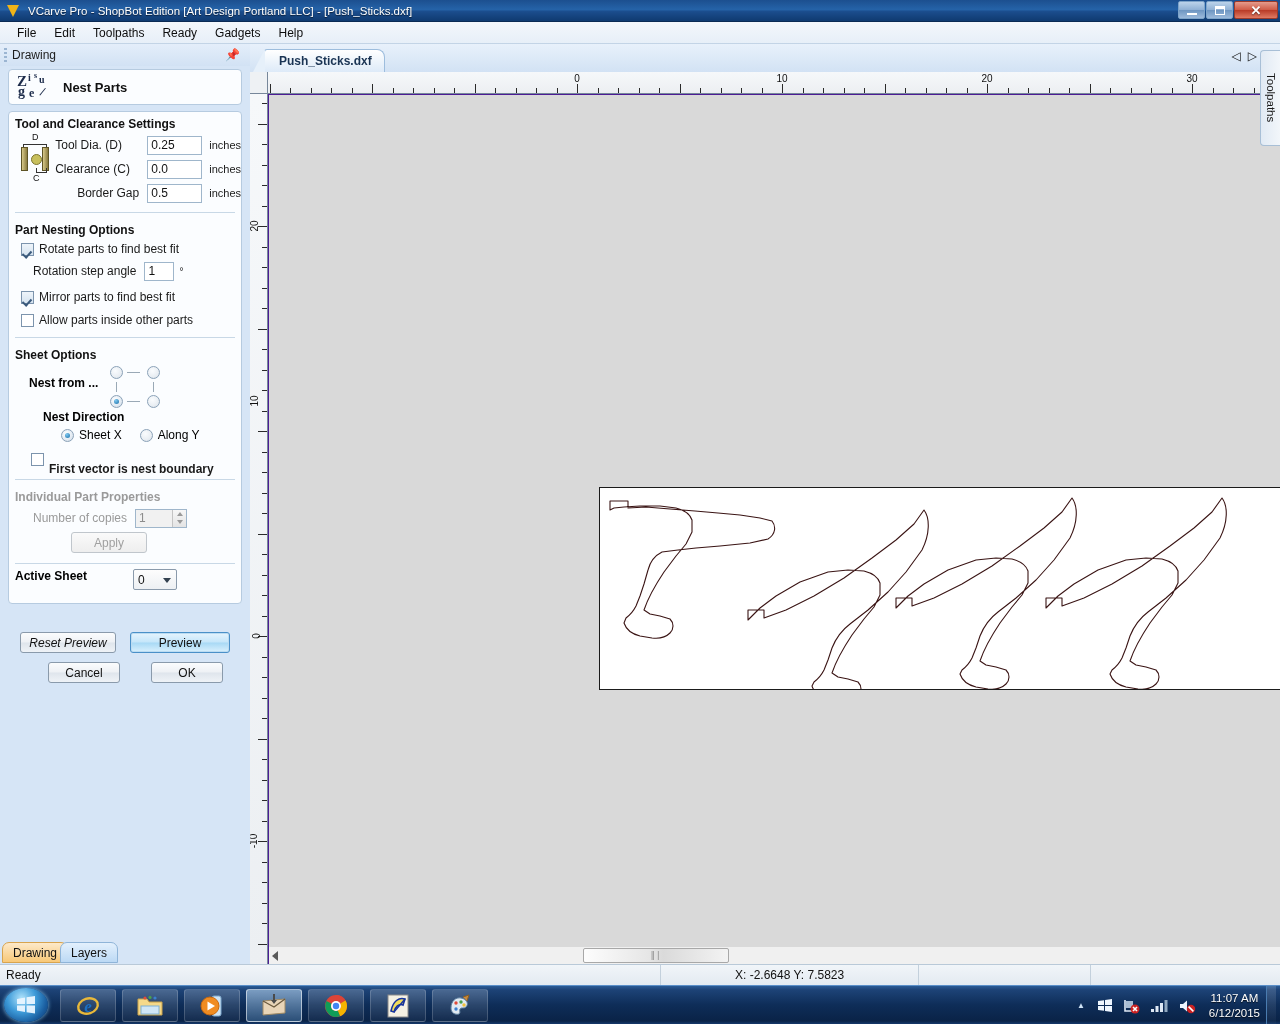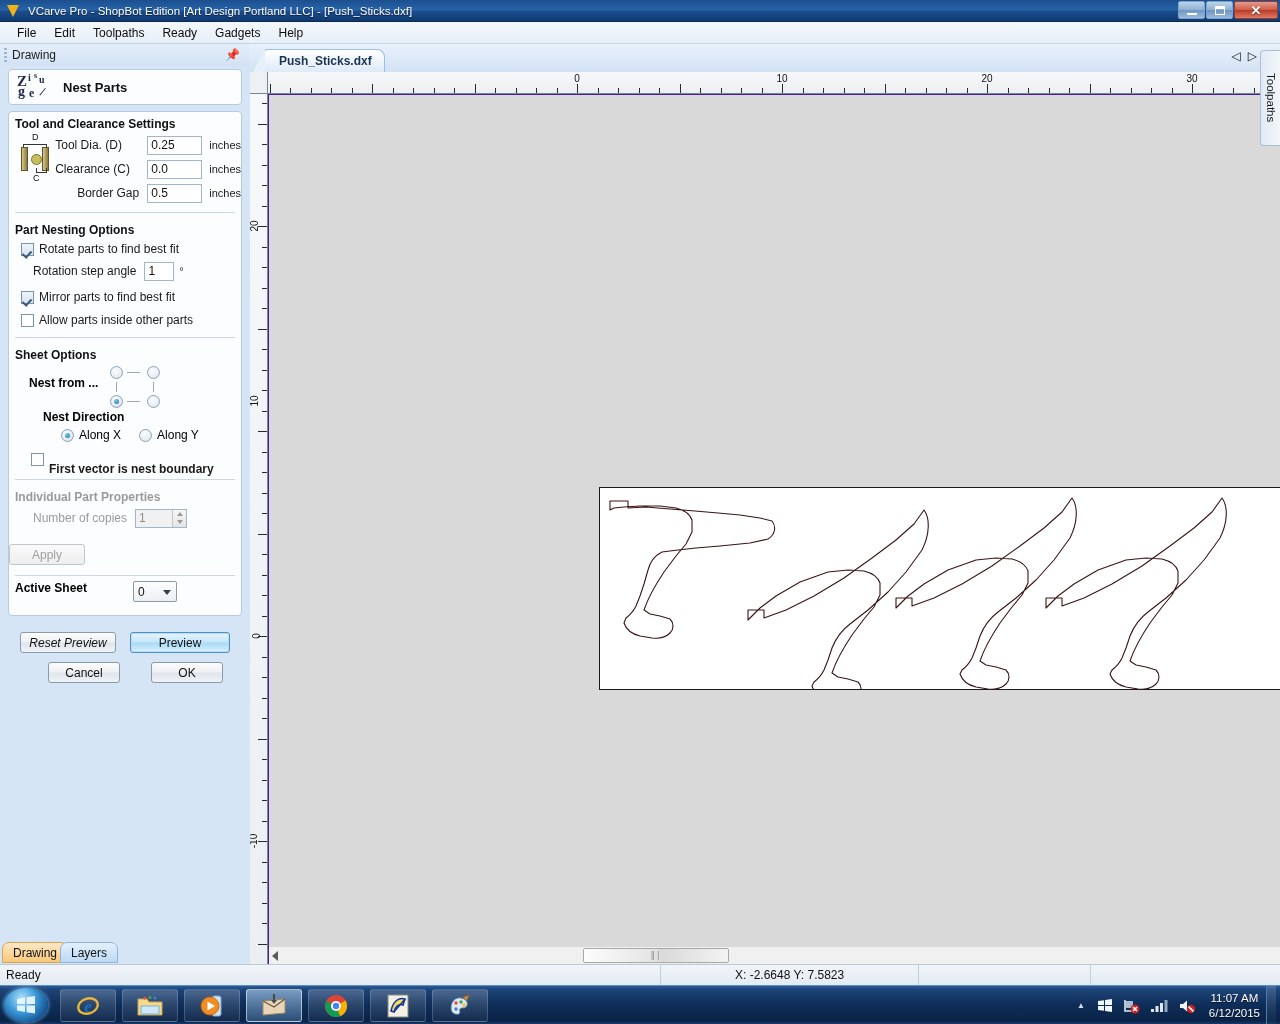--- a/index.html
+++ b/index.html
@@ -494,21 +494,21 @@
         <span class="radio dim r-br"></span>
       </div>
     </div>
 
     <div style="padding-left:34px; margin-top:2px;">
       <span class="rlabel" style="font-weight:bold;">Nest Direction</span>
     </div>
 
     <div style="display:flex; align-items:center; padding-left:52px; height:22px;">
       <span class="radio sel"></span>
-      <span class="rlabel" style="margin-right:18px;">Along X</span>
+      <span class="rlabel" style="margin-right:18px;">Sheet X</span>
       <span class="radio dim"></span>
       <span class="rlabel">Along Y</span>
     </div>
 
     <div class="chkrow" style="padding-left:22px; margin-top:3px;">
       <span class="chk"></span>
       <span class="ctext bold">First vector is nest boundary</span>
     </div>
 
     <div class="hr" style="margin-top:10px;"></div>
@@ -519,21 +519,21 @@
       <span class="rlabel disabled">Number of copies</span>
       <span class="spin" style="margin-left:8px;">
         <input class="tfield" disabled="" value="1" style="">
         <span class="arrows">
             <i class="up"></i>
             <i class="dn"></i>
           </span>
       </span>
     </div>
 
-    <div style="display:flex; justify-content:flex-start; padding-right:32px; margin-top:14px;">
+    <div style="display:flex; justify-content:center; padding-right:32px; margin-top:2px;">
       <div class="btn disabled2" style="width:76px;">Apply</div>
     </div>
 
     <div class="hr" style="margin-top:10px;"></div>
 
     <div style="display:flex; align-items:flex-start; padding-left:6px; height:28px;">
       <span class="rlabel" style="font-weight:bold; width:118px;">Active Sheet</span>
       <div class="combo">
         <span>0</span>
         <span class="arrow"></span>

